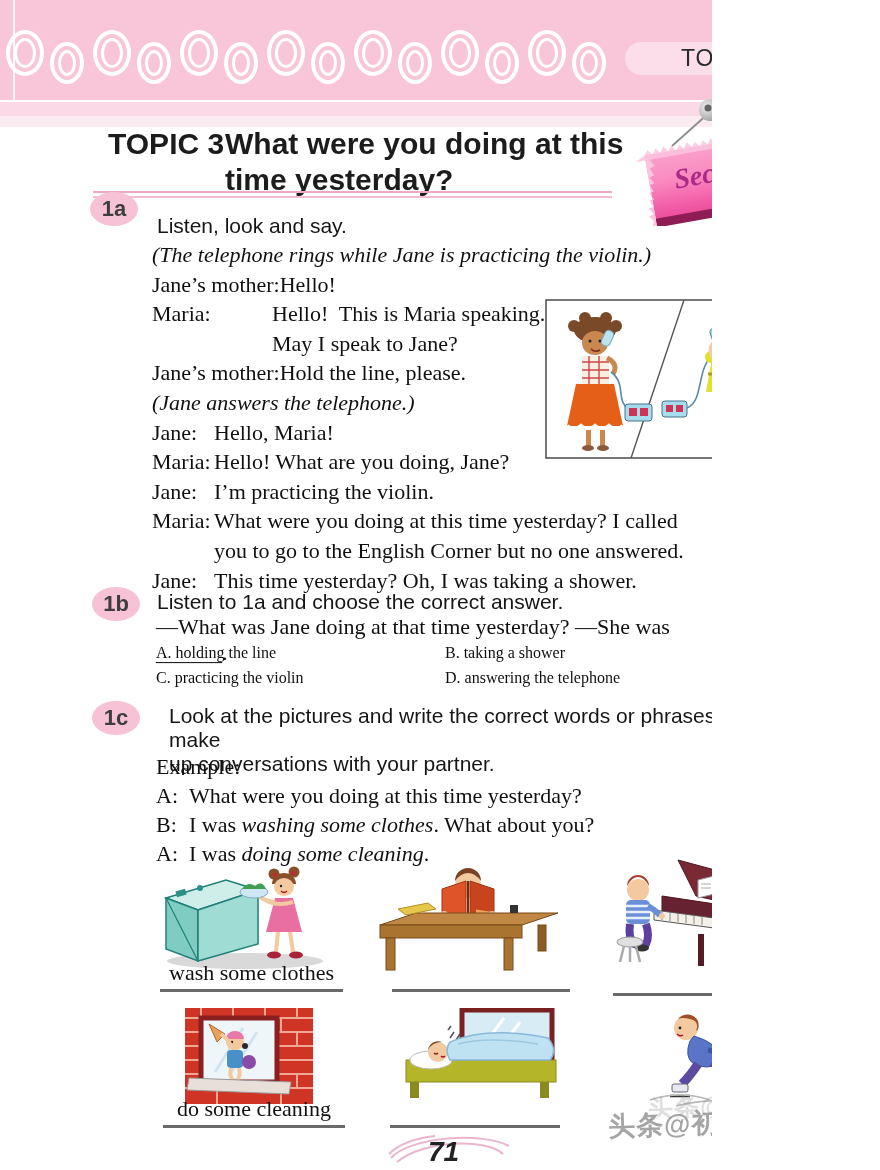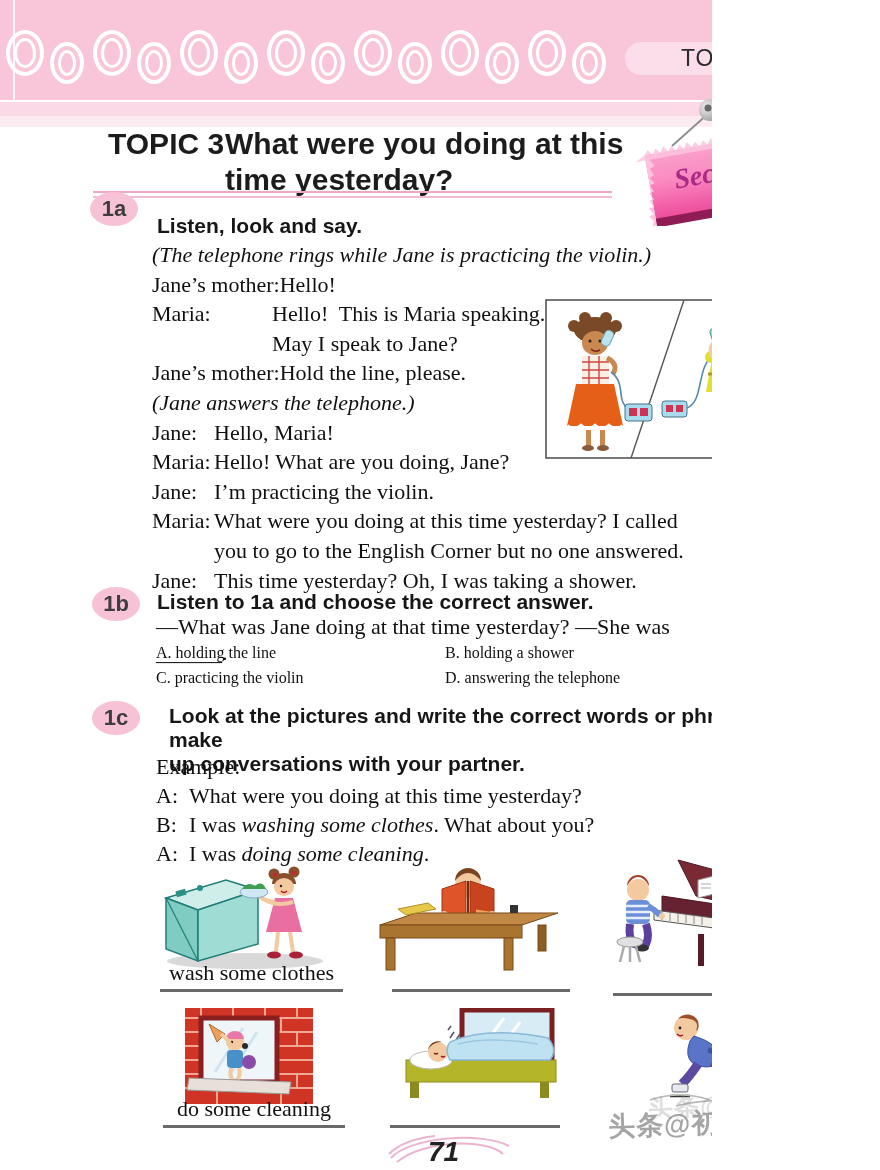--- a/index.html
+++ b/index.html
@@ -26,21 +26,21 @@
   .title-rule { position:absolute; left:93px; top:191px; width:519px; height:7px;
                 border-top:2px solid #eba9c6; border-bottom:2px solid #f3bcd2; }
 
   
   .banner-svg { position:absolute; left:630px; top:88px; }
 
   
   .badge { position:absolute; width:48px; height:34px; background:#f7c2d6; border-radius:50%;
            text-align:center; line-height:34px; font-family:"Liberation Sans", sans-serif;
            font-weight:bold; font-size:22px; color:#3d3d3d; }
-  .instr { position:absolute; font-family:"Liberation Sans", sans-serif; font-weight:bold;
+  .instr { position:absolute; font-family:"Liberation Sans", sans-serif; font-weight:normal;
            font-size:21px; line-height:24px; color:#161616; }
 
   
   .dlg { position:absolute; left:152px; top:240px; width:720px; font-size:22px; line-height:29.6px; }
   .dl { white-space:pre-wrap; }
   .dl .spk { display:inline-block; }
   .dl.w .spk { min-width:120px; }
   .dl.n .spk { min-width:62px; }
   .dl.cw { padding-left:120px; }
   .dl.cn { padding-left:62px; }
@@ -237,21 +237,21 @@
       <ellipse cx="229" cy="70" rx="2.5" ry="3" fill="#a12"></ellipse>
       <path d="M220,84 q9,-6 18,0 l3,10 h-24 z" fill="#f5cba6"></path>
     </g>
   </svg>
 
   <div class="badge" style="left:92px; top:587px;">1b</div>
   <div class="instr" style="left:157px; top:590px;">Listen to 1a and choose the correct answer.</div>
   <div class="q1b">—What was Jane doing at that time yesterday? —She was ______.</div>
   <div class="opts">
     <span>A. holding the line</span>
-    <span>B. holding a shower</span>
+    <span>B. taking a shower</span>
     <span>C. practicing the violin</span>
     <span>D. answering the telephone</span>
   </div>
 
   <div class="badge" style="left:92px; top:701px;">1c</div>
   <div class="instr" style="left:145px; top:704px; width:660px;margin-left:24px;">
     <div>Look at the pictures and write the correct words or phrases. Then make</div>
     <div>up conversations with your partner.</div>
   </div>
   <div class="example">

